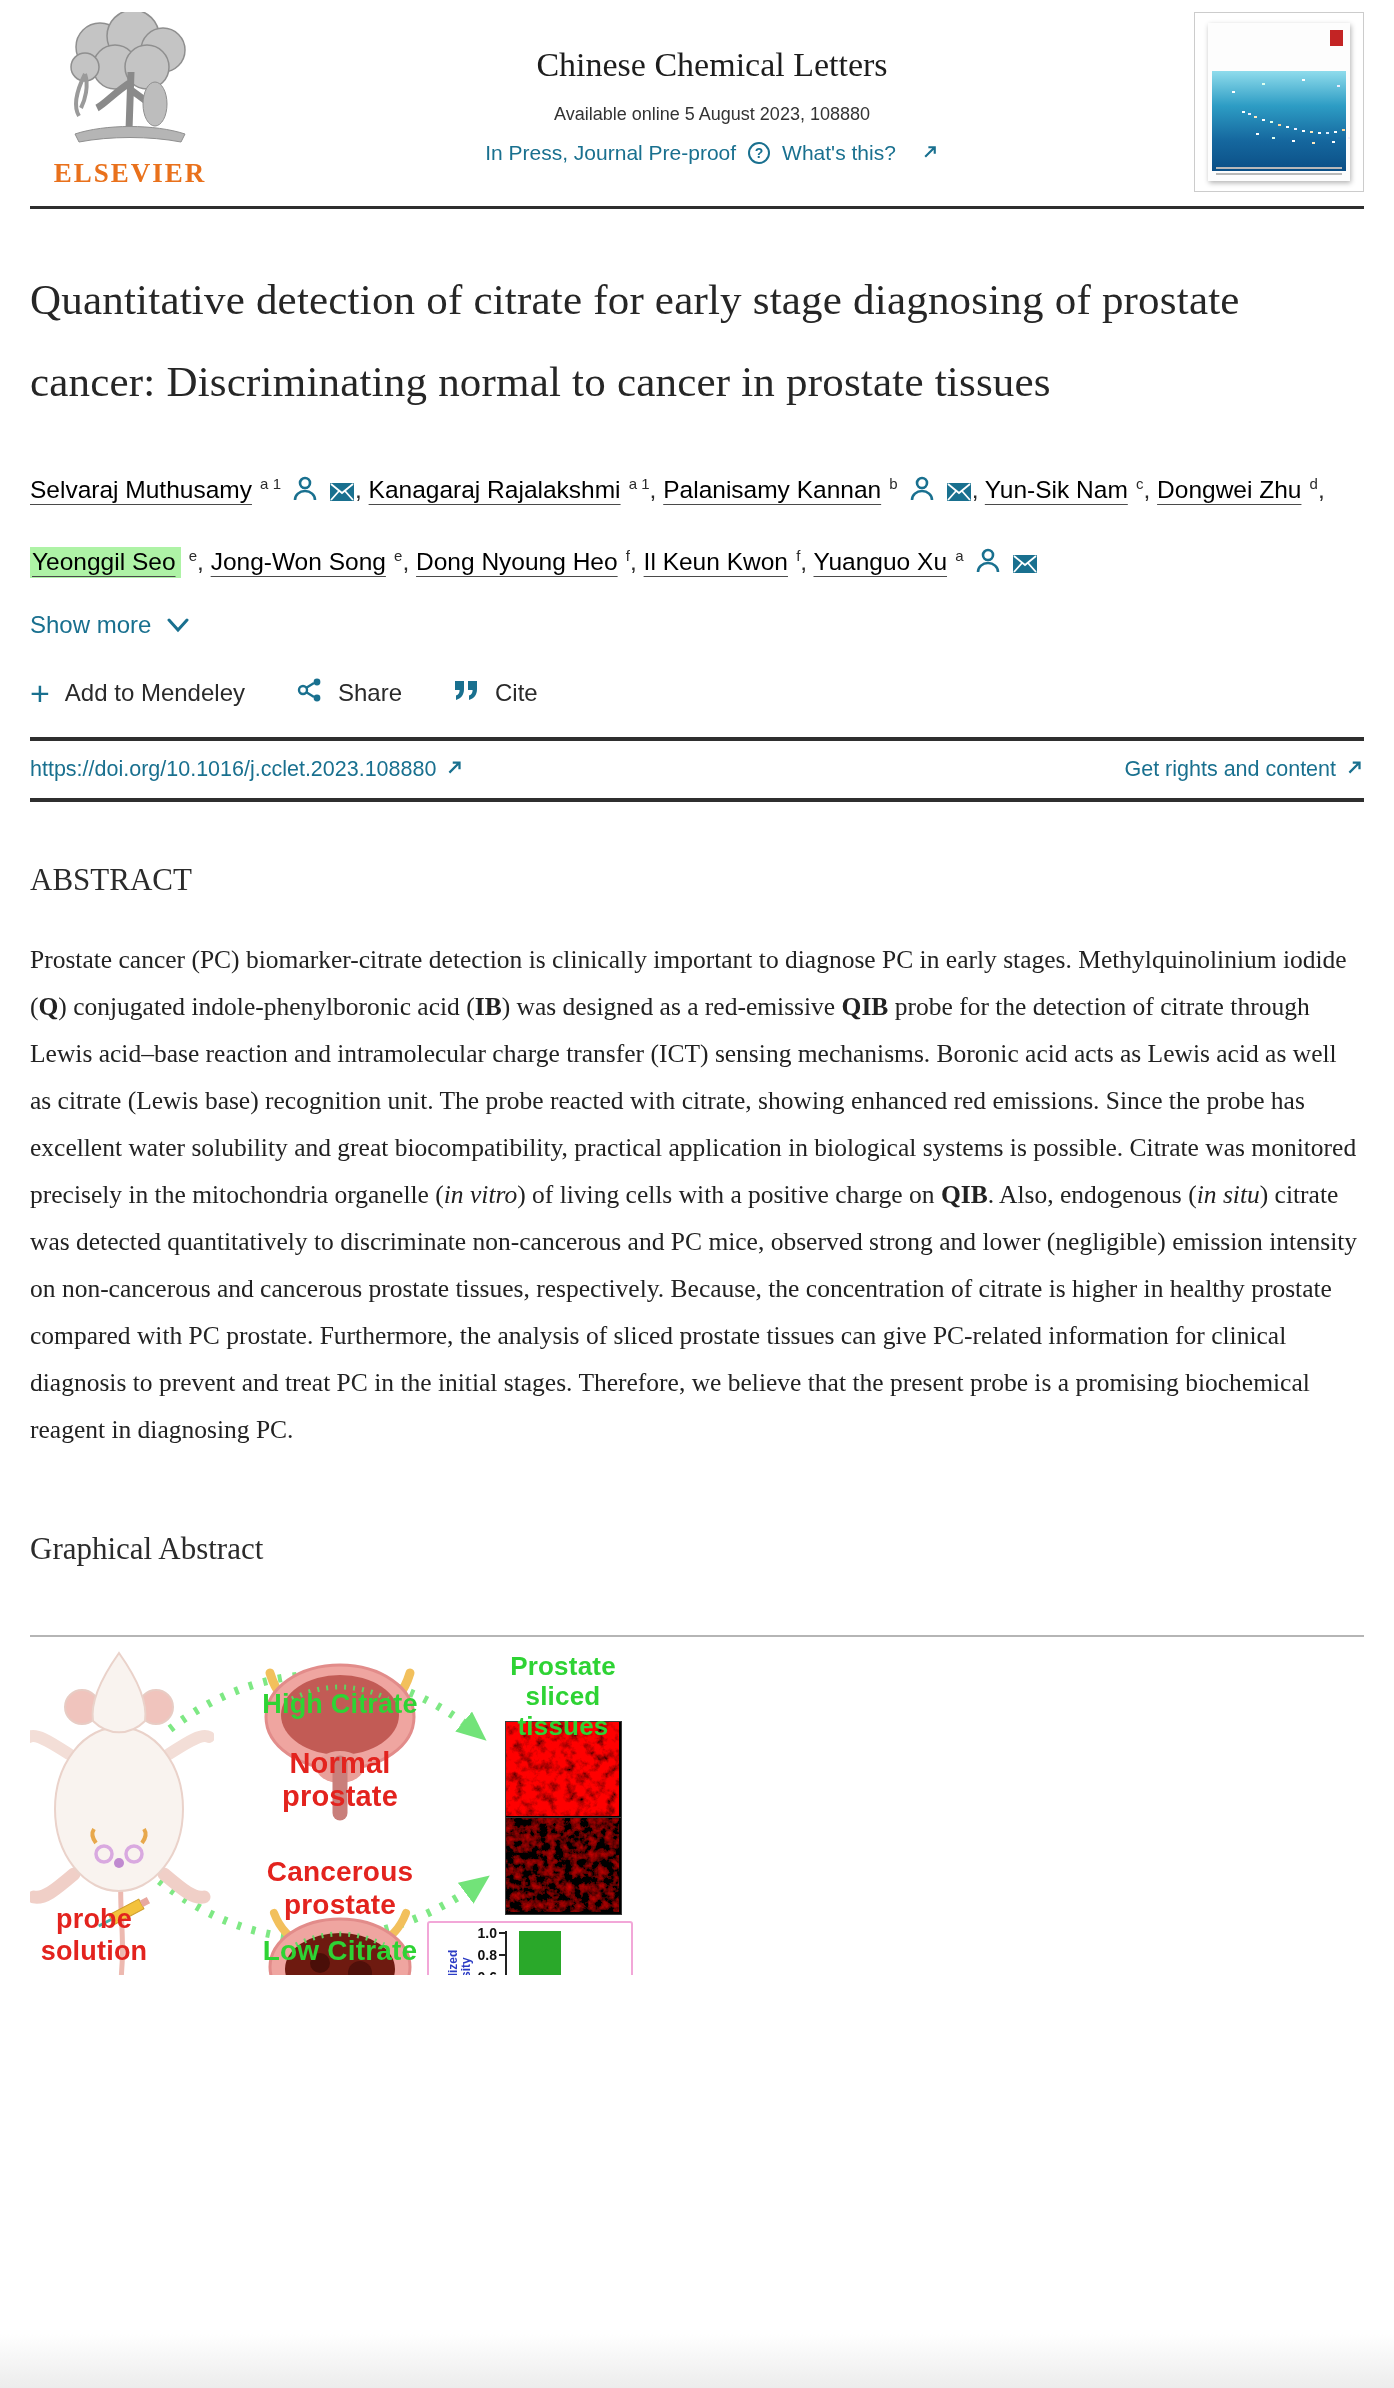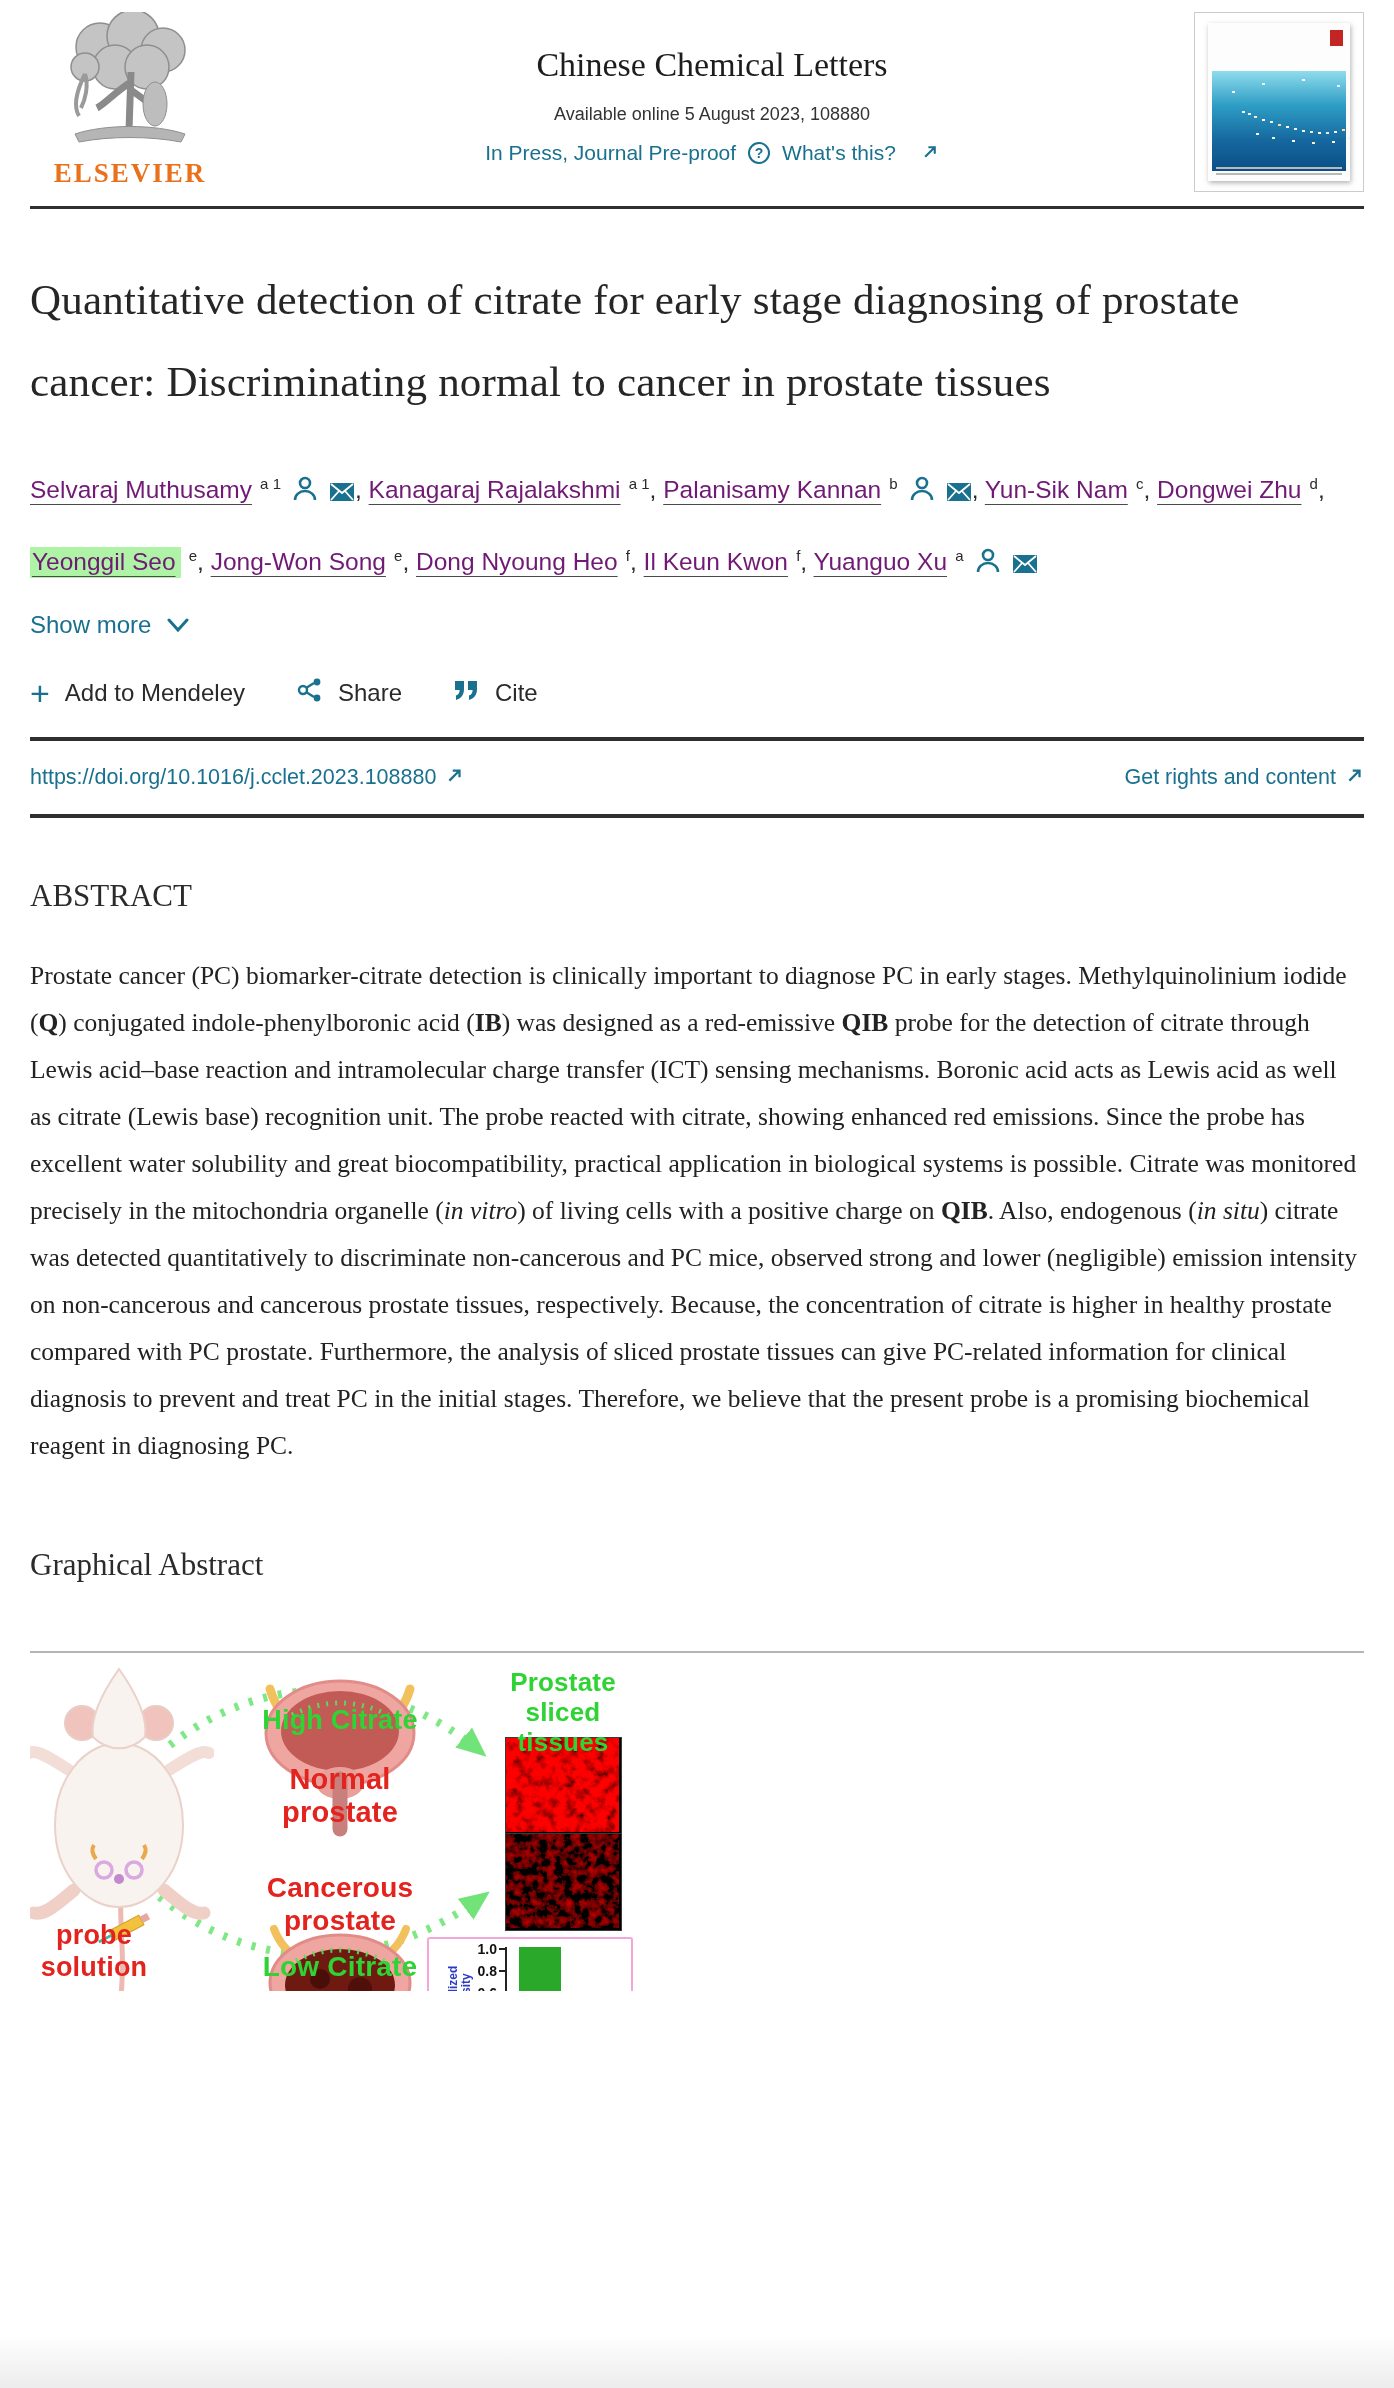--- a/index.html
+++ b/index.html
@@ -42,32 +42,32 @@
     -10px -20px #fff,20px -28px #dfe,60px -32px #fff,95px -26px #eef,118px -14px #fff;}
   .cover-foot-line{position:absolute;left:8px;right:8px;height:2px;background:#b9b9b9;}
   
   .rule-dark{height:3px;background:#2f2f2f;margin-top:14px;}
   .rule-thick{height:4px;background:#2f2f2f;}
   .rule-gray{height:2px;background:#b5b5b5;}
   
   h1.article-title{font-family:"Liberation Serif",serif;font-weight:400;color:#262626;
     font-size:43px;line-height:82px;margin:50px 0 0 0;max-width:1270px;letter-spacing:.2px;}
   .authors{margin-top:30px;font-size:24.5px;line-height:62px;color:#2a2a2a;max-width:1300px;}
-  .authors .a-name{color:#701a75;text-decoration:underline;text-decoration-thickness:1px;
+  .authors .a-name{color:#000000;text-decoration:underline;text-decoration-thickness:1px;
     text-underline-offset:6px;text-decoration-color:#4a4a4a;cursor:pointer;}
   .authors .hl{background:#aef3a6;padding:1px 5px 3px 2px;}
   .authors sup{font-size:15px;margin-left:4px;color:#2a2a2a;}
   .authors .au-icon{display:inline-block;vertical-align:-4px;margin-left:12px;cursor:pointer;}
   .showmore{display:inline-flex;align-items:center;gap:16px;color:#19708f;font-size:24px;
     margin-top:14px;cursor:pointer;}
   .actions{display:flex;align-items:center;gap:52px;margin-top:38px;font-size:24px;}
   .act{display:inline-flex;align-items:center;gap:15px;color:#2a2a2a;cursor:pointer;}
   .plus-glyph{color:#19708f;font-size:34px;font-weight:400;line-height:20px;}
   
-  .doi-row{display:flex;justify-content:space-between;align-items:center;padding:24px 0;
+  .doi-row{display:flex;justify-content:space-between;align-items:center;padding:16px 0;
     font-size:21.5px;margin-top:26px;}
   .doi-row a{color:#19708f;text-decoration:none;display:inline-flex;align-items:center;gap:10px;cursor:pointer;}
   
   h2.sec{font-family:"Liberation Serif",serif;font-weight:400;color:#2b2b2b;font-size:31px;
     margin:60px 0 0 0;}
   .abstract-body{font-family:"Liberation Serif",serif;font-size:25.5px;line-height:47px;
     color:#222;margin-top:38px;max-width:1330px;}
   .abstract-body b{font-weight:700;}
   .abstract-body i{}
   h2.graphical{margin-top:78px;}

